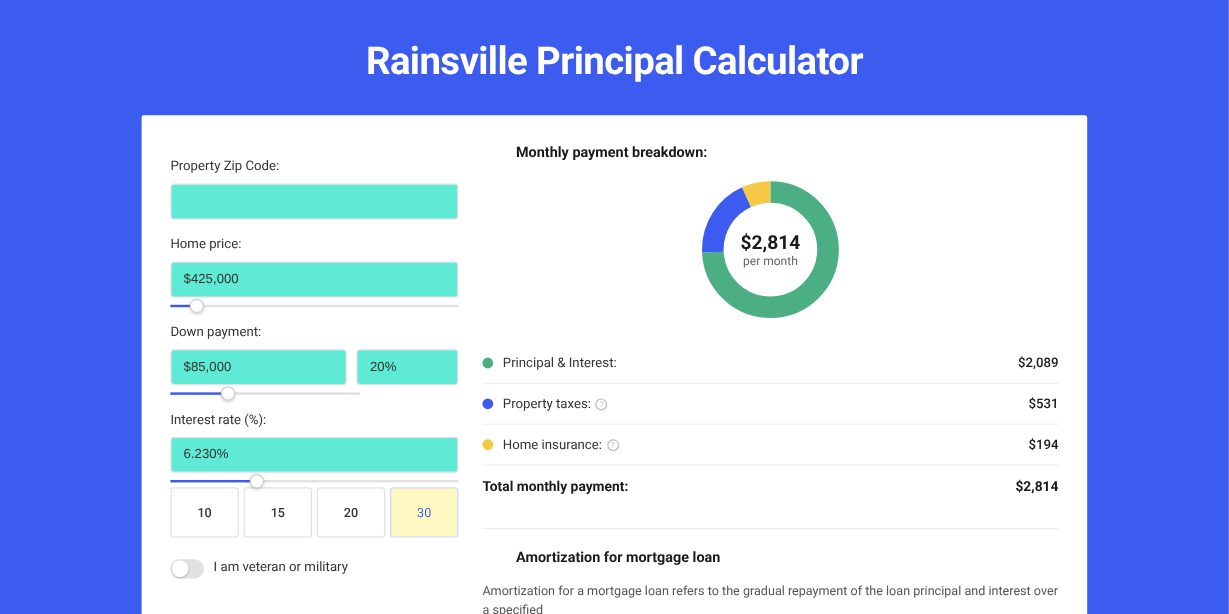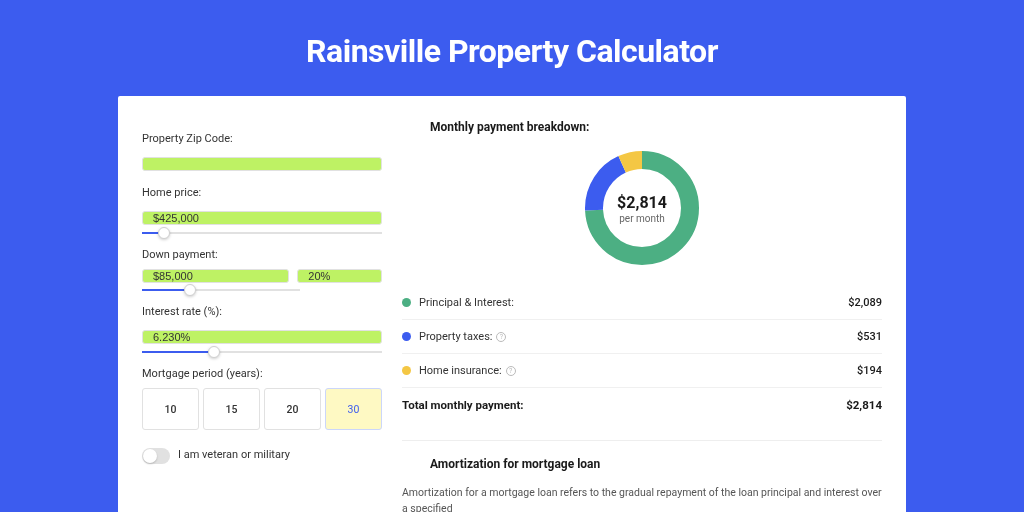--- a/index.html
+++ b/index.html
@@ -31,27 +31,27 @@
   .right-col { flex: 1; }
   .field-label {
     font-size: 11px;
     color: #333;
     margin-bottom: 8px;
     margin-top: 14px;
   }
   .field-label:first-child { margin-top: 12px; }
   .text-input {
     width: 100%;
-    height: 14px;
+    height: 30px;
     border: 1px solid #e1e1e1;
     border-radius: 3px;
     padding: 0 10px;
     font-size: 11px;
     color: #333;
-    background: #bef264;
+    background: #5eead4;
   }
   .input-row { display: flex; gap: 8px; }
   .input-row .text-input:first-child { flex: 2; }
   .input-row .text-input:last-child { flex: 1; }
   .slider-track {
     height: 2px;
     background: #e1e1e1;
     position: relative;
     margin-top: 6px;
   }
@@ -191,21 +191,21 @@
     color: #555;
     line-height: 1.5;
     margin-top: 10px;
   }
   .rel { position: relative; z-index: 1; }
 </style>
 </head>
 <body>
 
 <div class="rel">
-  <h1 class="page-title">Rainsville Property Calculator</h1>
+  <h1 class="page-title">Rainsville Principal Calculator</h1>
 
   <div class="card">
 
     <div class="left-col">
 
       <div class="field-label">Property Zip Code:</div>
       <input class="text-input" value="" style="">
 
       <div class="field-label">Home price:</div>
       <input class="text-input" value="$425,000" style="">
@@ -224,21 +224,20 @@
         <div class="slider-thumb" style="left:30%"></div>
       </div>
 
       <div class="field-label">Interest rate (%):</div>
       <input class="text-input" value="6.230%" style="">
       <div class="slider-track">
         <div class="slider-fill" style="width:30%"></div>
         <div class="slider-thumb" style="left:30%"></div>
       </div>
 
-      <div class="field-label">Mortgage period (years):</div>
       <div class="period-buttons">
         <div class="period-btn">10</div>
         <div class="period-btn">15</div>
         <div class="period-btn">20</div>
         <div class="period-btn active">30</div>
       </div>
 
       <div class="toggle-row">
         <div class="toggle">
           <div class="toggle-knob"></div>

